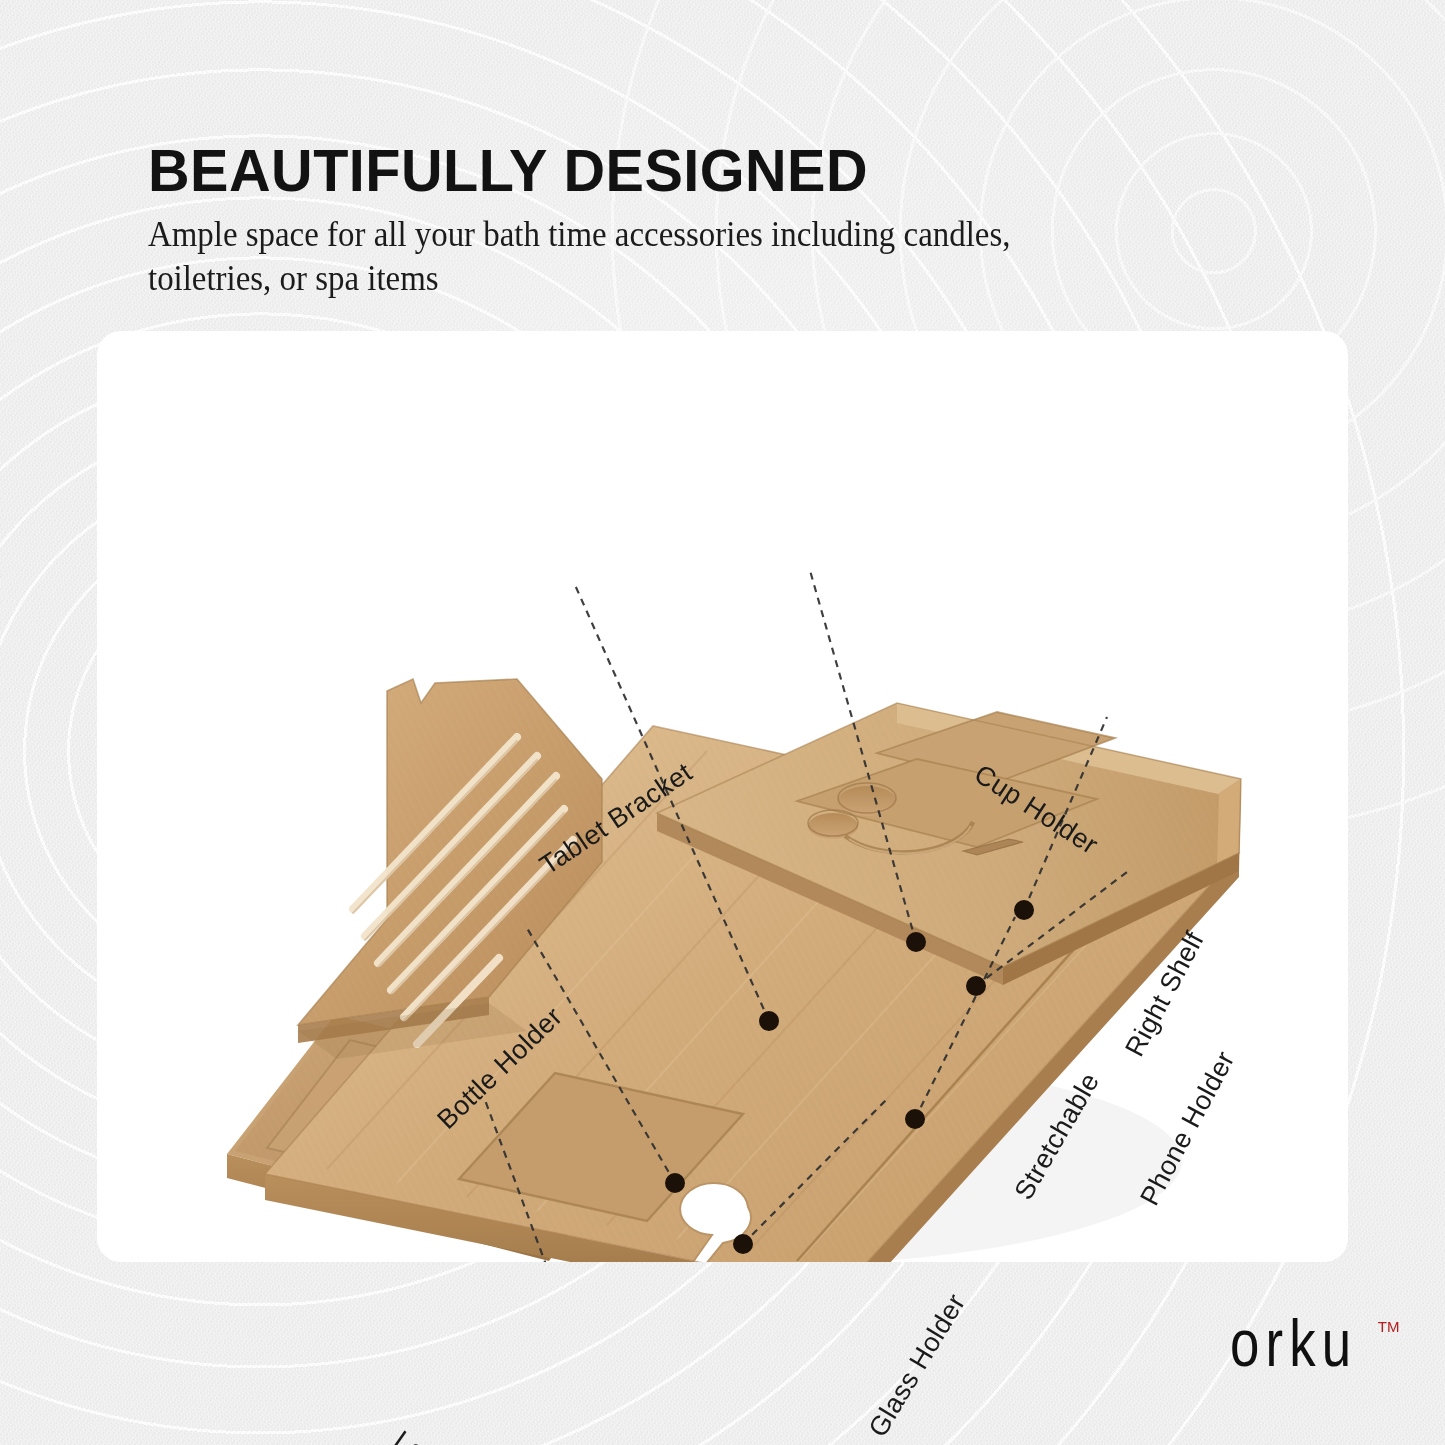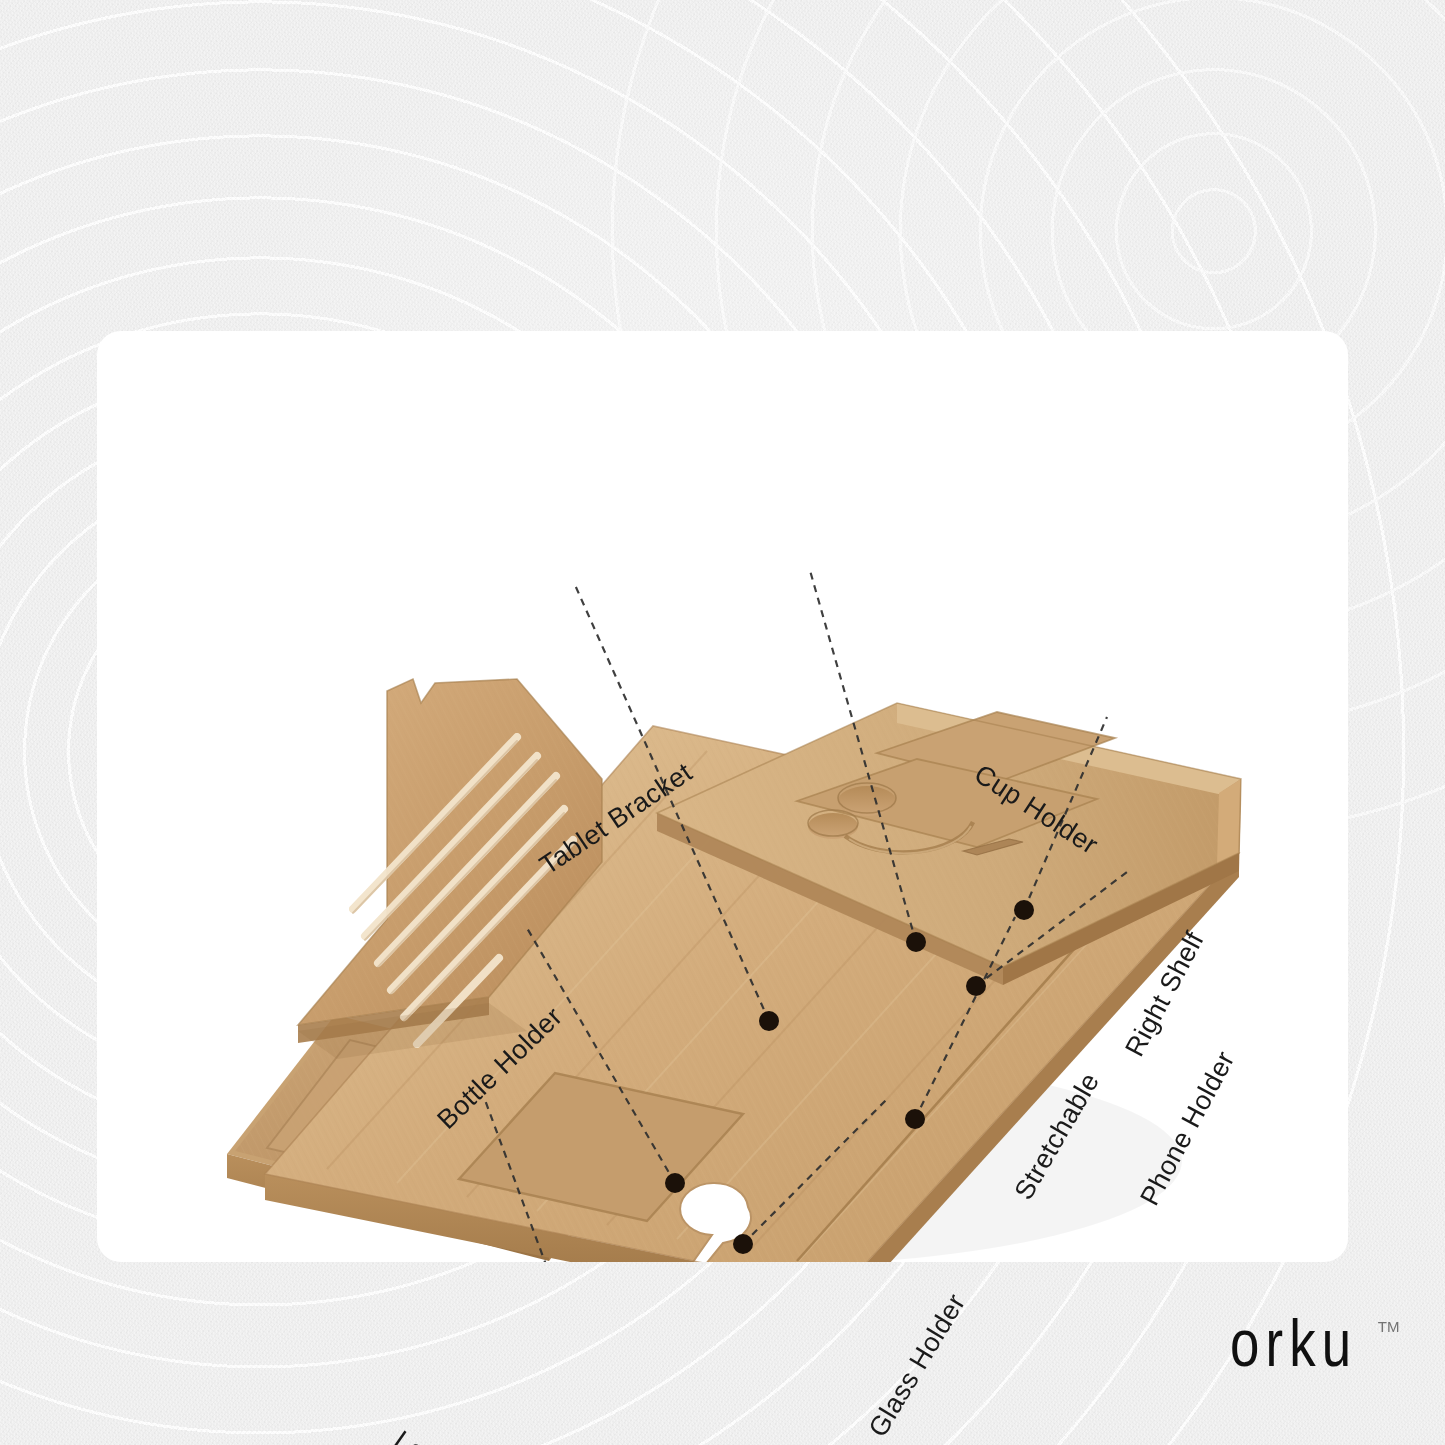--- a/index.html
+++ b/index.html
@@ -115,35 +115,39 @@
     font-size: 60px;
     letter-spacing: 7px;
     color: #101010;
     line-height: .95;
     transform: scaleY(1.12) scaleX(.88);
     transform-origin: left bottom;
   }
   #logo-tm {
     font-family: "Liberation Sans", sans-serif;
     font-size: 15px;
-    color: #737373;
+    color: #b91c1c;
     margin-left: 3px;
     margin-bottom: 4px;
   }
 </style>
 </head>
 <body>
 
 <div id="page">
 
   <div id="bg-texture"></div>
   <div id="bg-texture2"></div>
   <div id="bg-grain"></div>
   <div id="bg-vignette"></div>
 
+  <div id="headings">
+    <h1 id="title">BEAUTIFULLY DESIGNED</h1>
+    <p id="subtitle">Ample space for all your bath time accessories including candles, toiletries, or spa items</p>
+  </div>
 
   <div id="product-card">
     <div id="diagram">
       <svg viewBox="0 0 1251 931" preserveAspectRatio="none">
         <defs>
           <linearGradient id="gTop" x1="0" y1="0" x2="1" y2="1">
             <stop offset="0%" stop-color="#e0c296"></stop>
             <stop offset="45%" stop-color="#d3ac7c"></stop>
             <stop offset="100%" stop-color="#c49b68"></stop>
           </linearGradient>

